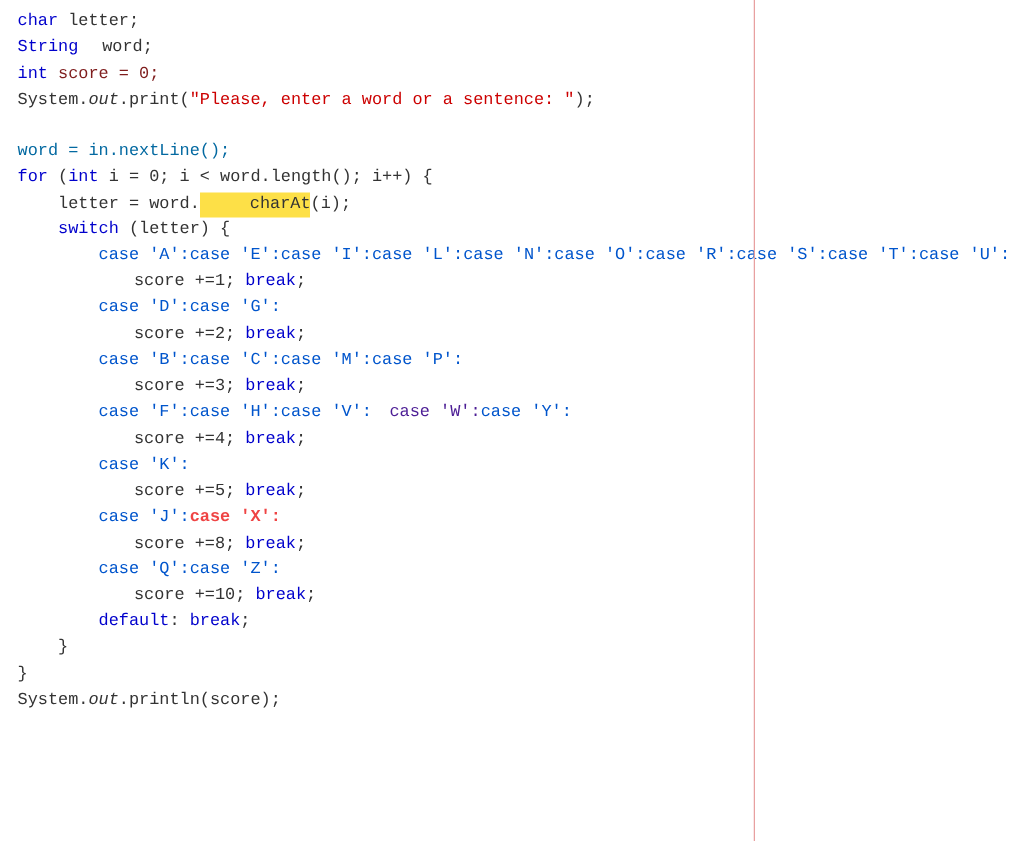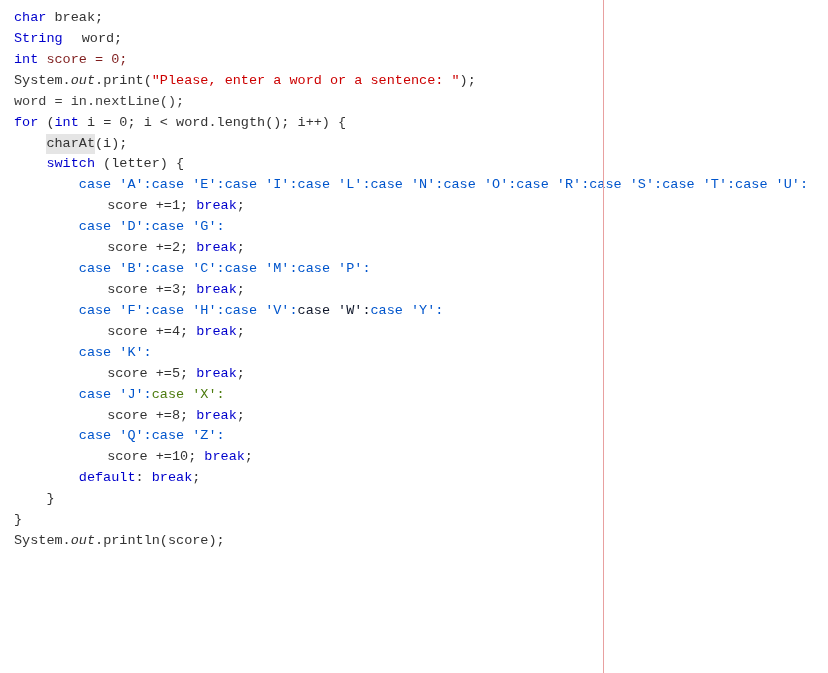--- a/index.html
+++ b/index.html
@@ -33,49 +33,49 @@
       padding: 0 0 0 6px;
     }
     span { font-family: inherit; }
   </style>
 </head>
 <body>
 
 <div class="code-container">
   <div class="vertical-line"></div>
   <div id="code-block">
-      <div class="code-line"><span style="color: rgb(0, 0, 204);">char</span><span style="color: rgb(51, 51, 51);"> break;</span></div>
+      <div class="code-line"><span style="color: rgb(0, 0, 204);">char</span><span style="color: rgb(51, 51, 51);"> letter;</span></div>
       <div class="code-line"><span style="color: rgb(0, 0, 204);">String</span><span style="color: rgb(51, 51, 51); margin-left: 11px;"> word;</span></div>
       <div class="code-line"><span style="color: rgb(0, 0, 204);">int</span><span style="color: #7f1d1d;"> score = 0;</span></div>
       <div class="code-line"></div>
       <div class="code-line"><span style="color: rgb(51, 51, 51);">System.</span><span style="font-style: italic; color: rgb(51, 51, 51);">out</span><span style="color: rgb(51, 51, 51);">.print(</span><span style="color: rgb(204, 0, 0);">"Please, enter a word or a sentence: "</span><span style="color: rgb(51, 51, 51);">);</span></div>
-      <div class="code-line"><span style="color: #404040;">word = in.nextLine();</span></div>
+      <div class="code-line"><span style="color: #0369a1; margin-top: 20px;">word = in.nextLine();</span></div>
       <div class="code-line"></div>
       <div class="code-line"><span style="color: rgb(0, 0, 204);">for</span><span style="color: rgb(51, 51, 51);"> (</span><span style="color: rgb(0, 0, 204);">int</span><span style="color: rgb(51, 51, 51);"> i = 0; i &lt; word.length(); i++) {</span></div>
       <div class="code-line"></div>
-      <div class="code-line"><span>    </span><span style="background: #e5e5e5; color: rgb(51, 51, 51);">charAt</span><span style="color: rgb(51, 51, 51);">(i);</span></div>
+      <div class="code-line"><span>    </span><span style="color: rgb(51, 51, 51);">letter = word.</span><span style="background: #fde047; color: rgb(51, 51, 51); padding-left: 40px;">charAt</span><span style="color: rgb(51, 51, 51);">(i);</span></div>
       <div class="code-line"></div>
       <div class="code-line"><span>    </span><span style="color: rgb(0, 0, 204);">switch</span><span style="color: rgb(51, 51, 51);"> (letter) {</span></div>
       <div class="code-line"></div>
       <div class="code-line"><span>        </span><span style="color: rgb(0, 85, 204);">case 'A':</span><span style="color: rgb(0, 85, 204);">case 'E':</span><span style="color: rgb(0, 85, 204);">case 'I':</span><span style="color: rgb(0, 85, 204);">case 'L':</span><span style="color: rgb(0, 85, 204);">case 'N':</span><span style="color: rgb(0, 85, 204);">case 'O':</span><span style="color: rgb(0, 85, 204);">case 'R':</span><span style="color: rgb(0, 85, 204);">case 'S':</span><span style="color: rgb(0, 85, 204);">case 'T':</span><span style="color: rgb(0, 85, 204);">case 'U':</span></div>
       <div class="code-line"><span style="display: inline-block; width: 4px; border-left: 2px solid rgb(204, 204, 204); margin-right: 0px;"></span><span>           </span><span style="color: rgb(51, 51, 51);">score +=1; </span><span style="color: rgb(0, 0, 204);">break</span><span style="color: rgb(51, 51, 51);">;</span></div>
       <div class="code-line"></div>
       <div class="code-line"><span>        </span><span style="color: rgb(0, 85, 204);">case 'D':</span><span style="color: rgb(0, 85, 204);">case 'G':</span></div>
       <div class="code-line"><span style="display: inline-block; width: 4px; border-left: 2px solid rgb(204, 204, 204); margin-right: 0px;"></span><span>           </span><span style="color: rgb(51, 51, 51);">score +=2; </span><span style="color: rgb(0, 0, 204);">break</span><span style="color: rgb(51, 51, 51);">;</span></div>
       <div class="code-line"></div>
       <div class="code-line"><span>        </span><span style="color: rgb(0, 85, 204);">case 'B':</span><span style="color: rgb(0, 85, 204);">case 'C':</span><span style="color: rgb(0, 85, 204);">case 'M':</span><span style="color: rgb(0, 85, 204);">case 'P':</span></div>
       <div class="code-line"><span style="display: inline-block; width: 4px; border-left: 2px solid rgb(204, 204, 204); margin-right: 0px;"></span><span>           </span><span style="color: rgb(51, 51, 51);">score +=3; </span><span style="color: rgb(0, 0, 204);">break</span><span style="color: rgb(51, 51, 51);">;</span></div>
       <div class="code-line"></div>
-      <div class="code-line"><span>        </span><span style="color: rgb(0, 85, 204);">case 'F':</span><span style="color: rgb(0, 85, 204);">case 'H':</span><span style="color: rgb(0, 85, 204);">case 'V':</span><span style="color: #0f172a;">case 'W':</span><span style="color: rgb(0, 85, 204);">case 'Y':</span></div>
+      <div class="code-line"><span>        </span><span style="color: rgb(0, 85, 204);">case 'F':</span><span style="color: rgb(0, 85, 204);">case 'H':</span><span style="color: rgb(0, 85, 204);">case 'V':</span><span style="color: #4c1d95; margin-left: 14px;">case 'W':</span><span style="color: rgb(0, 85, 204);">case 'Y':</span></div>
       <div class="code-line"><span style="display: inline-block; width: 4px; border-left: 2px solid rgb(204, 204, 204); margin-right: 0px;"></span><span>           </span><span style="color: rgb(51, 51, 51);">score +=4; </span><span style="color: rgb(0, 0, 204);">break</span><span style="color: rgb(51, 51, 51);">;</span></div>
       <div class="code-line"></div>
       <div class="code-line"><span>        </span><span style="color: rgb(0, 85, 204);">case 'K':</span></div>
       <div class="code-line"><span style="display: inline-block; width: 4px; border-left: 2px solid rgb(204, 204, 204); margin-right: 0px;"></span><span>           </span><span style="color: rgb(51, 51, 51);">score +=5; </span><span style="color: rgb(0, 0, 204);">break</span><span style="color: rgb(51, 51, 51);">;</span></div>
       <div class="code-line"></div>
-      <div class="code-line"><span>        </span><span style="color: rgb(0, 85, 204); text-align: right;">case 'J':</span><span style="color: #4d7c0f;">case 'X':</span></div>
+      <div class="code-line"><span>        </span><span style="color: rgb(0, 85, 204); text-align: right;">case 'J':</span><span style="color: #ef4444; font-weight: bold;">case 'X':</span></div>
       <div class="code-line"><span style="display: inline-block; width: 4px; border-left: 2px solid rgb(204, 204, 204); margin-right: 0px;"></span><span>           </span><span style="color: rgb(51, 51, 51);">score +=8; </span><span style="color: rgb(0, 0, 204);">break</span><span style="color: rgb(51, 51, 51);">;</span></div>
       <div class="code-line"></div>
       <div class="code-line"><span>        </span><span style="color: rgb(0, 85, 204);">case 'Q':</span><span style="color: rgb(0, 85, 204);">case 'Z':</span></div>
       <div class="code-line"><span style="display: inline-block; width: 4px; border-left: 2px solid rgb(204, 204, 204); margin-right: 0px;"></span><span>           </span><span style="color: rgb(51, 51, 51);">score +=10; </span><span style="color: rgb(0, 0, 204);">break</span><span style="color: rgb(51, 51, 51);">;</span></div>
       <div class="code-line"></div>
       <div class="code-line"><span>        </span><span style="color: rgb(0, 0, 204);">default</span><span style="color: rgb(51, 51, 51);">: </span><span style="color: rgb(0, 0, 204);">break</span><span style="color: rgb(51, 51, 51);">;</span></div>
       <div class="code-line"></div>
       <div class="code-line"><span>    </span><span style="color: rgb(51, 51, 51);">}</span></div>
       <div class="code-line"><span style="color: rgb(51, 51, 51);">}</span></div>
       <div class="code-line"></div>

